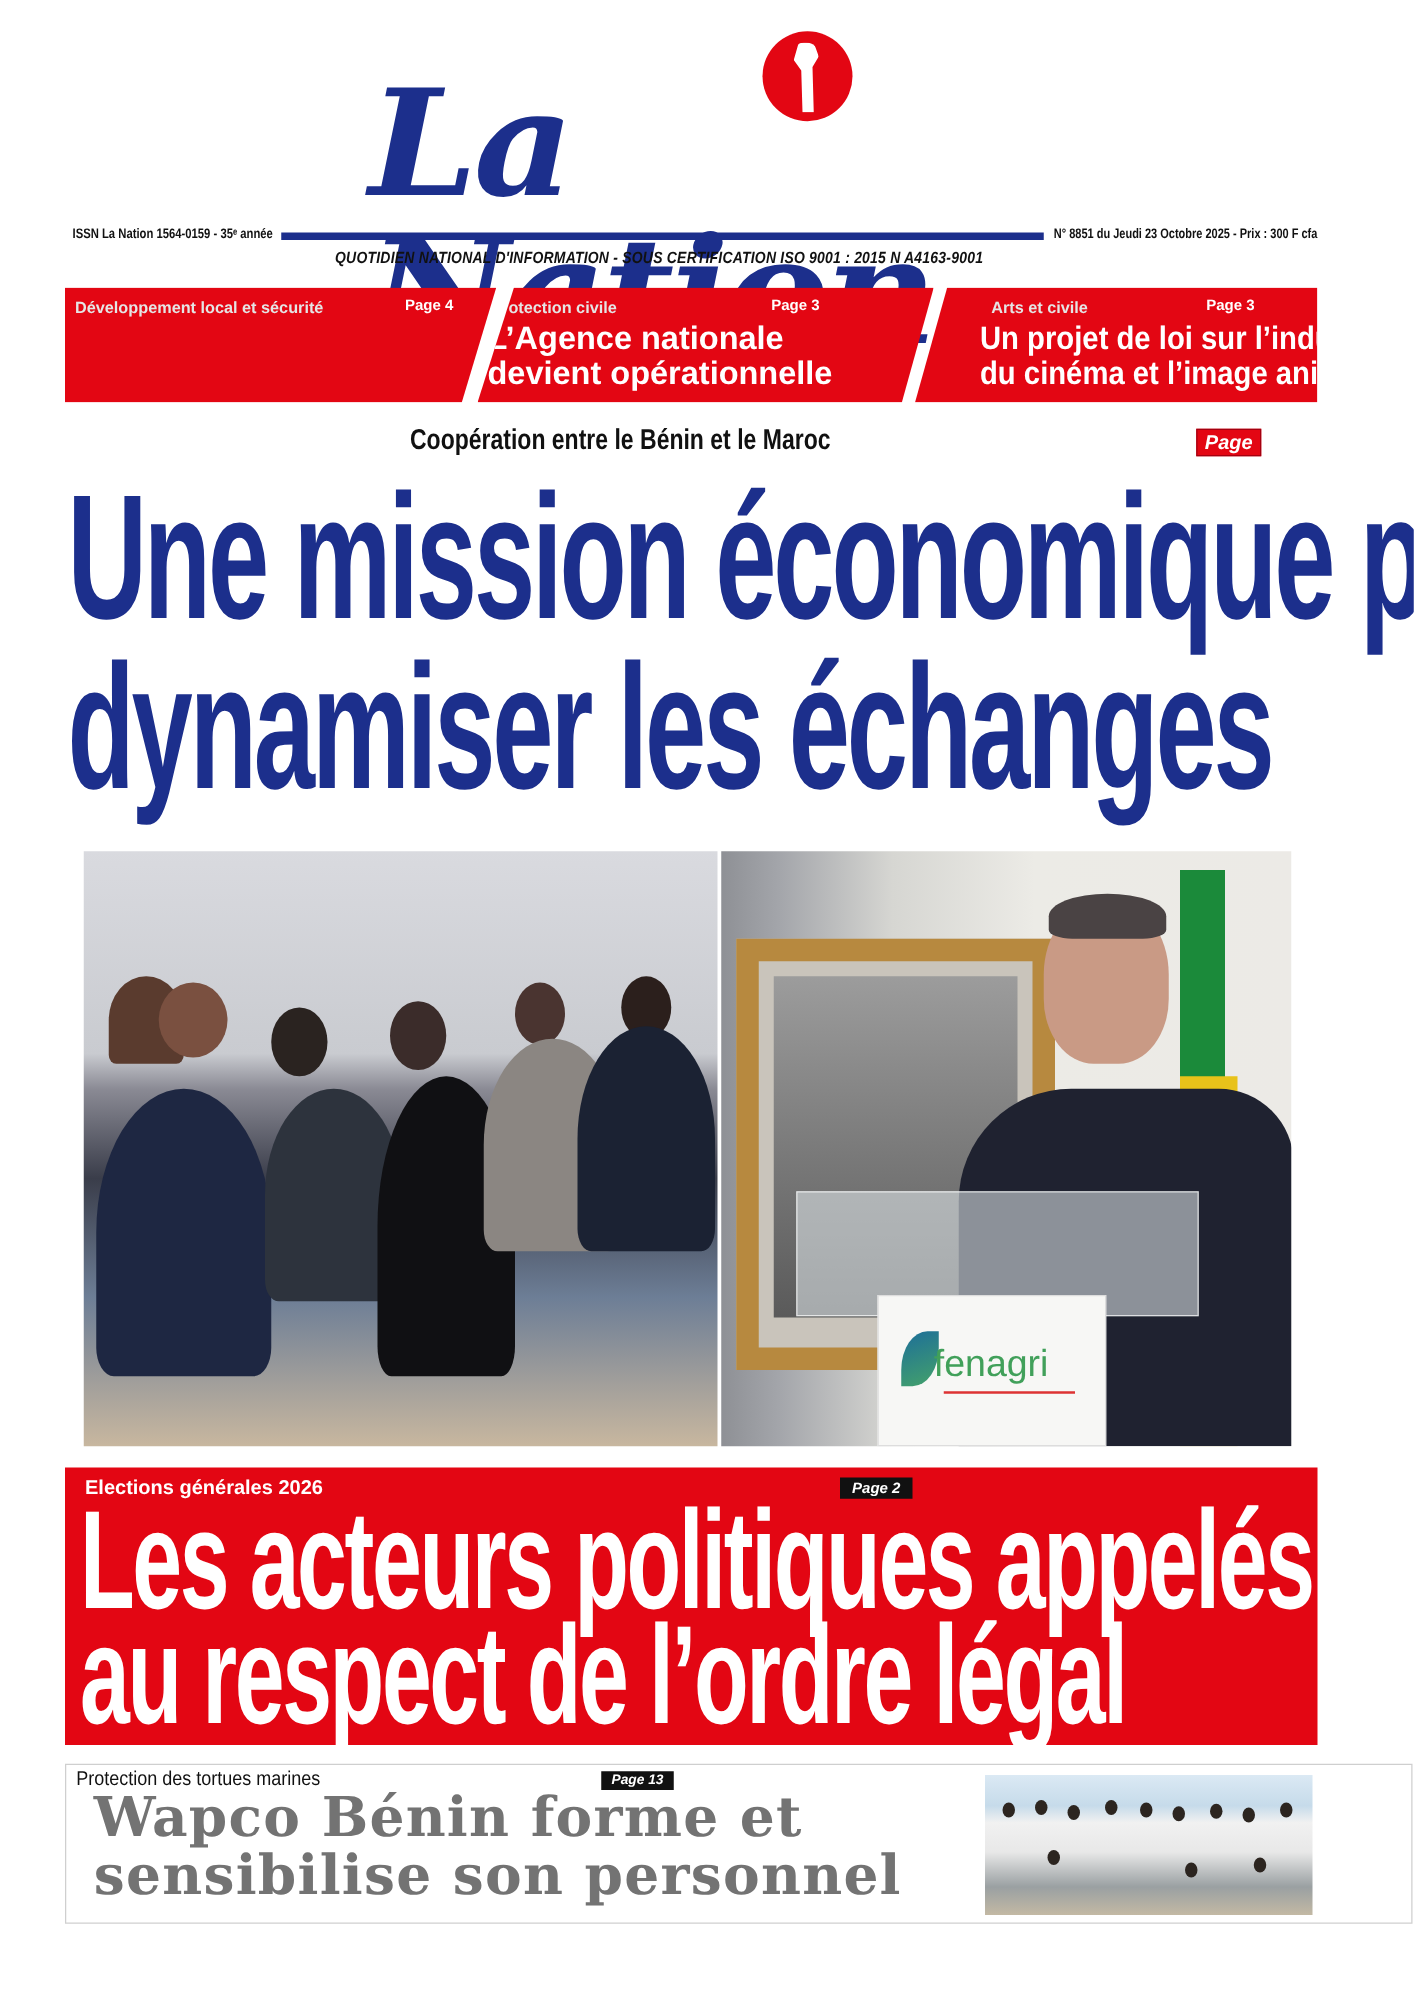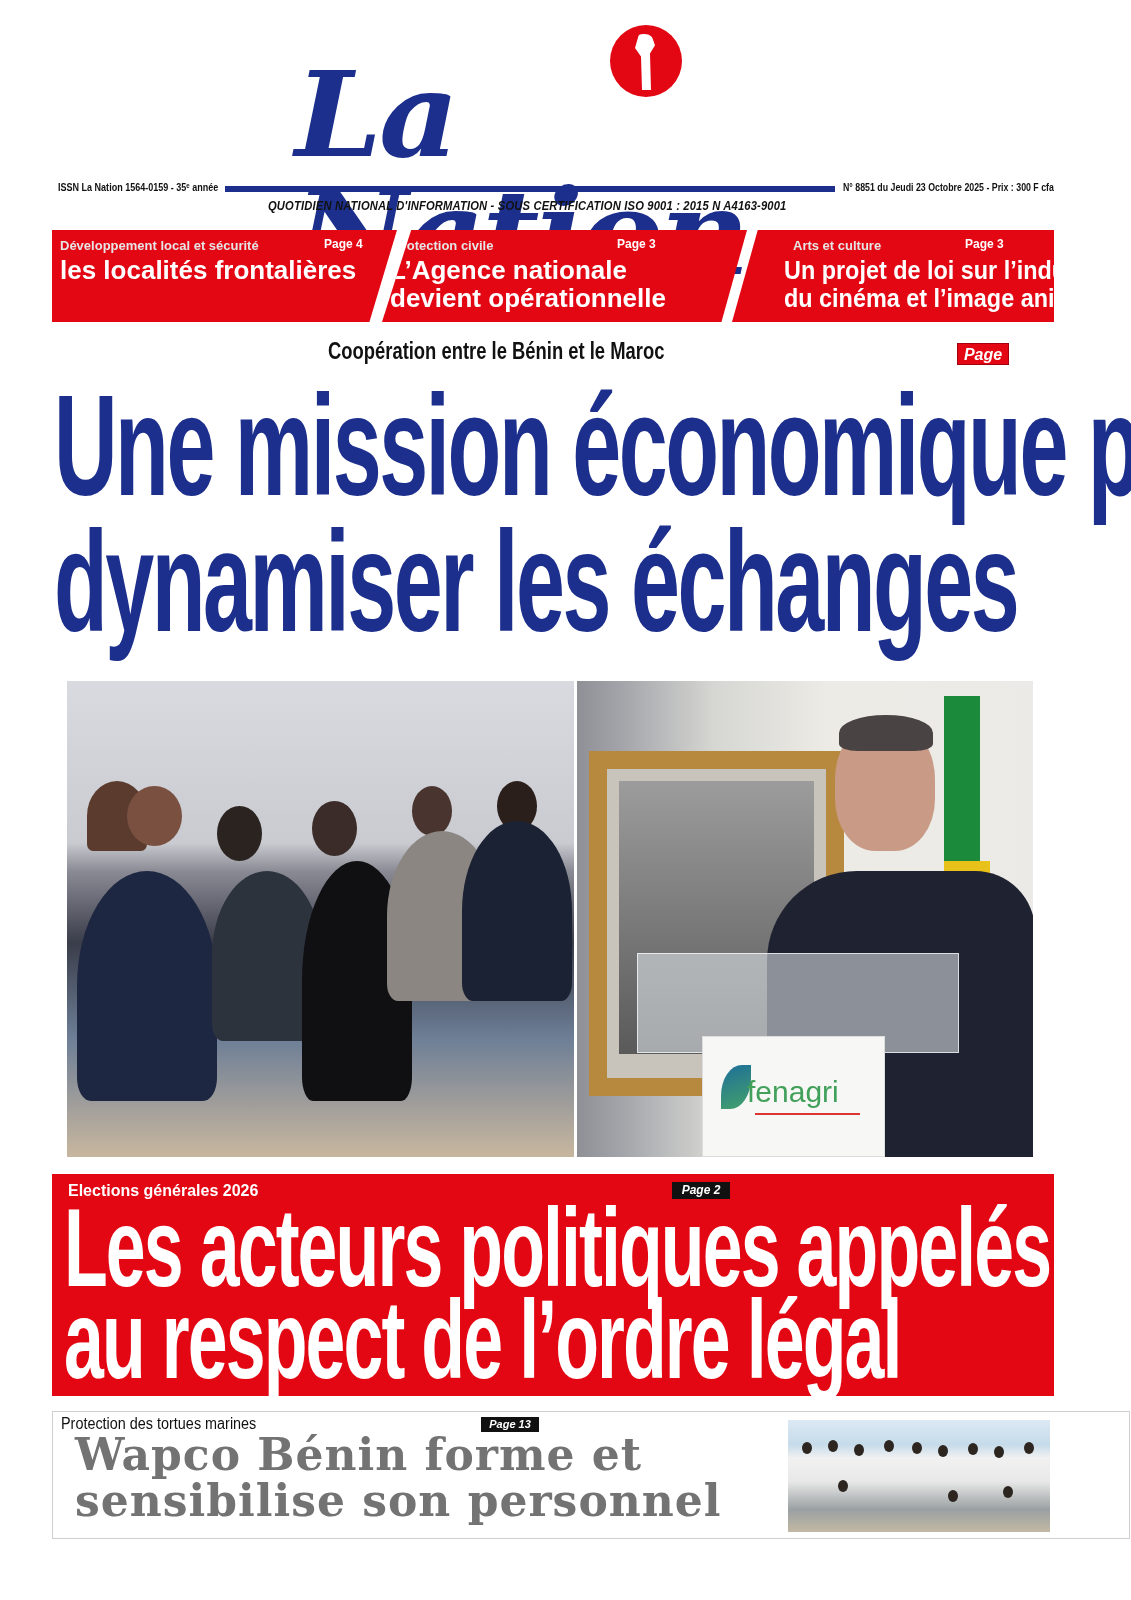--- a/index.html
+++ b/index.html
@@ -165,33 +165,32 @@
   <div class="issn">ISSN La Nation 1564-0159 - 35ᵉ année</div>
   <div class="issue">N° 8851 du Jeudi 23 Octobre 2025 - Prix : 300 F cfa</div>
   <div class="tagline">QUOTIDIEN NATIONAL D'INFORMATION - SOUS CERTIFICATION ISO 9001 : 2015 N   A4163-9001</div>
 </header>
 
 <section class="teasers">
   <article class="teaser t1">
     <span class="kicker">Développement local et sécurité</span>
     <span class="page">Page 4</span>
     <div class="head">
-      <div>les localités frontalières</div>
     </div>
   </article>
   <article class="teaser t2">
     <span class="kicker">Protection civile</span>
     <span class="page">Page 3</span>
     <div class="head">
       <div>L’Agence nationale</div>
       <div>devient opérationnelle</div>
     </div>
   </article>
   <article class="teaser t3">
-    <span class="kicker">Arts et culture</span>
+    <span class="kicker">Arts et civile</span>
     <span class="page">Page 3</span>
     <div class="head">
       <div>Un projet de loi sur l’industrie</div>
       <div>du cinéma et l’image animée</div>
     </div>
   </article>
 </section>
 
 <div class="main-kicker">Coopération  entre le Bénin et le Maroc</div>
 <div class="main-page">Page 5</div>

